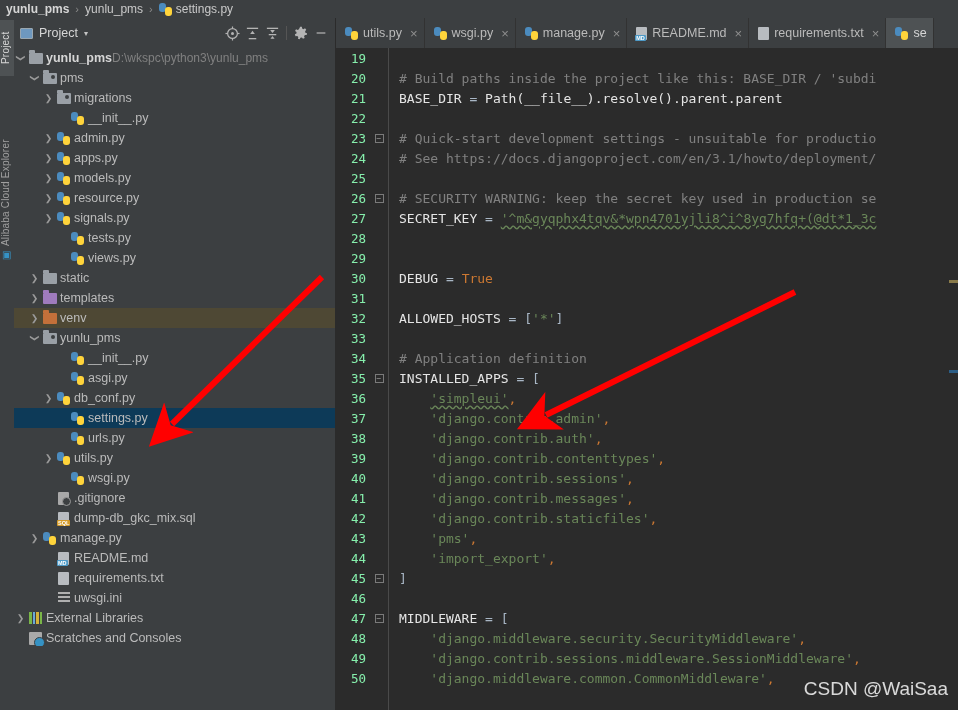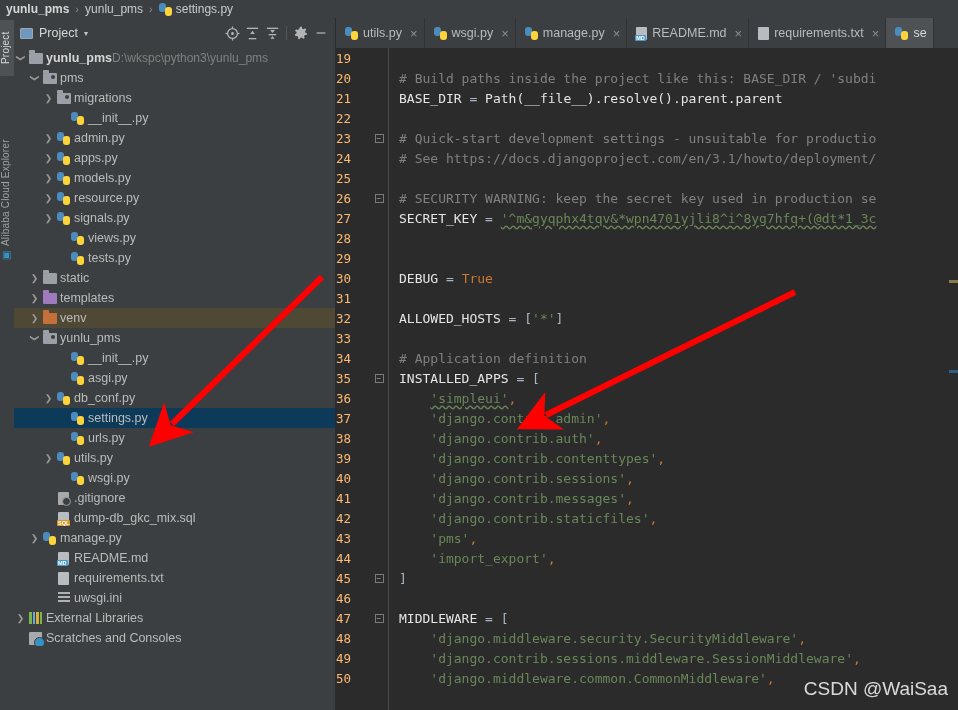--- a/index.html
+++ b/index.html
@@ -226,24 +226,24 @@
   .cline {
     position: relative;
     height: 20px;
     display: flex; align-items: center;
     white-space: pre;
     font-family: "DejaVu Sans Mono", monospace;
     font-size: 13px;
   }
   .gutter {
     width: 36px; min-width: 36px;
-    text-align: left;
+    text-align: right;
     padding-right: 6px;
     box-sizing: border-box;
-    color: #fdba74;
+    color: #86efac;
     font-family: "DejaVu Sans Mono", monospace;
     font-size: 12.5px;
   }
   .fold {
     width: 14px; min-width: 14px;
     text-align: center;
     color: #888; font-size: 9px;
     position: relative;
   }
   .fold .minus {
@@ -451,32 +451,32 @@
         </div>
         <div class="trow">
           <span style="display:inline-block;width:42px"></span>
           <span class="arrow none">❯</span>
           <span class="ticon">
             <span class="pyicon">
               <span class="p1"></span>
               <span class="p2"></span>
             </span>
           </span>
+          <span class="tlabel">tests.py</span>
+        </div>
+        <div class="trow">
+          <span style="display:inline-block;width:42px"></span>
+          <span class="arrow none">❯</span>
+          <span class="ticon">
+            <span class="pyicon">
+              <span class="p1"></span>
+              <span class="p2"></span>
+            </span>
+          </span>
           <span class="tlabel">views.py</span>
-        </div>
-        <div class="trow">
-          <span style="display:inline-block;width:42px"></span>
-          <span class="arrow none">❯</span>
-          <span class="ticon">
-            <span class="pyicon">
-              <span class="p1"></span>
-              <span class="p2"></span>
-            </span>
-          </span>
-          <span class="tlabel">tests.py</span>
         </div>
         <div class="trow">
           <span style="display:inline-block;width:14px"></span>
           <span class="arrow">❯</span>
           <span class="ticon">
             <span class="folder f-gray"></span>
           </span>
           <span class="tlabel">static</span>
         </div>
         <div class="trow">

